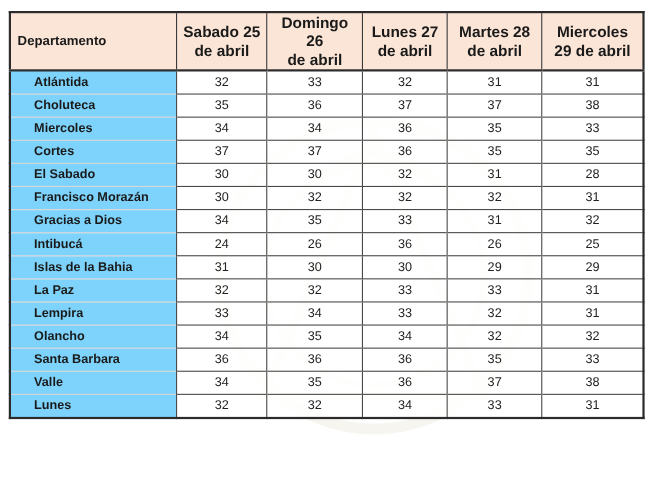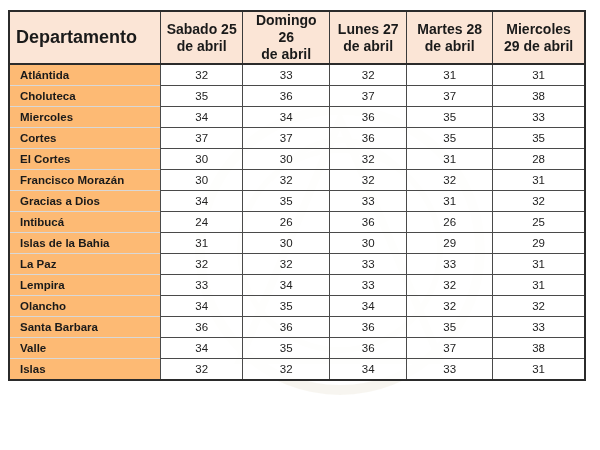--- a/index.html
+++ b/index.html
@@ -41,39 +41,39 @@
       height: 41px;
       padding: 0 4px;
       border-left: 1px solid #3a3a3a;
       border-bottom: 2px solid #2b2b2b;
       text-align: center;
       vertical-align: middle;
     }
     .temp-table th.dept-head {
       text-align: left;
       padding-left: 6px;
-      font-size: 18px;
+      font-size: 12px;
       border-left: none;
     }
     .temp-table td {
       height: 20px;
       padding: 0;
       font-size: 11.5px;
       color: #222;
       border-top: 1px solid #4a4a4a;
       border-left: 1px solid #4a4a4a;
       text-align: center;
       vertical-align: middle;
       background: rgba(255,255,255,0.85);
     }
     .temp-table td.dept {
-      background: #fdba74;
+      background: #7dd3fc;
       font-weight: bold;
       text-align: left;
-      padding-left: 10px;
+      padding-left: 21px;
       color: #1a1a1a;
       border-left: none;
       border-top: 1px solid #d8d8d8;
     }
     .temp-table tr:first-child td { border-top: none; }
     .col-dept { width: 148px; }
     .col-d1 { width: 80px; }
     .col-d2 { width: 85px; }
     .col-d3 { width: 75px; }
     .col-d4 { width: 84px; }
@@ -135,21 +135,21 @@
       </tr>
     <tr>
         <td class="dept">Cortes</td>
         <td>37</td>
         <td>37</td>
         <td>36</td>
         <td>35</td>
         <td>35</td>
       </tr>
     <tr>
-        <td class="dept">El Cortes</td>
+        <td class="dept">El Sabado</td>
         <td>30</td>
         <td>30</td>
         <td>32</td>
         <td>31</td>
         <td>28</td>
       </tr>
     <tr>
         <td class="dept">Francisco Morazán</td>
         <td>30</td>
         <td>32</td>
@@ -215,21 +215,21 @@
       </tr>
     <tr>
         <td class="dept">Valle</td>
         <td>34</td>
         <td>35</td>
         <td>36</td>
         <td>37</td>
         <td>38</td>
       </tr>
     <tr>
-        <td class="dept">Islas</td>
+        <td class="dept">Lunes</td>
         <td>32</td>
         <td>32</td>
         <td>34</td>
         <td>33</td>
         <td>31</td>
       </tr>
   </tbody>
 </table>
 
 </body></html>

